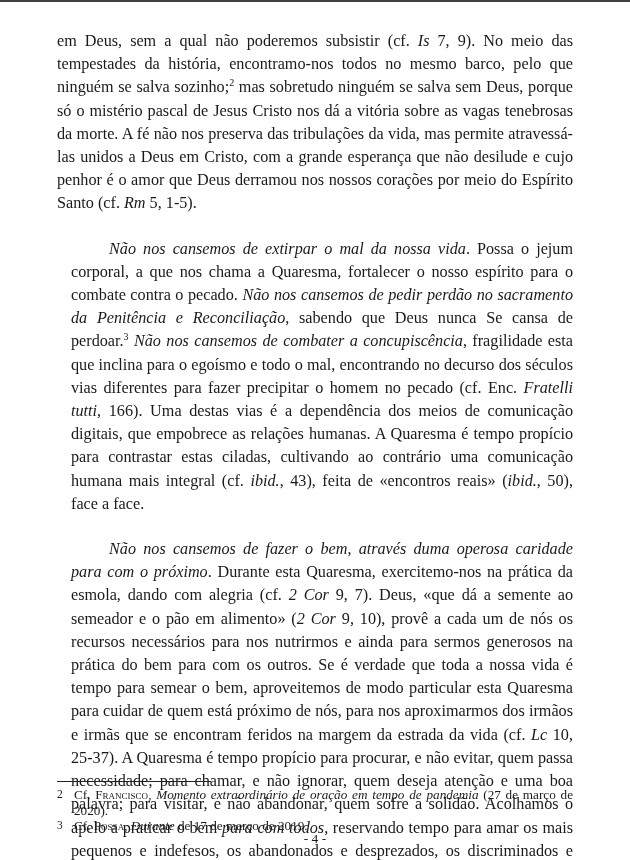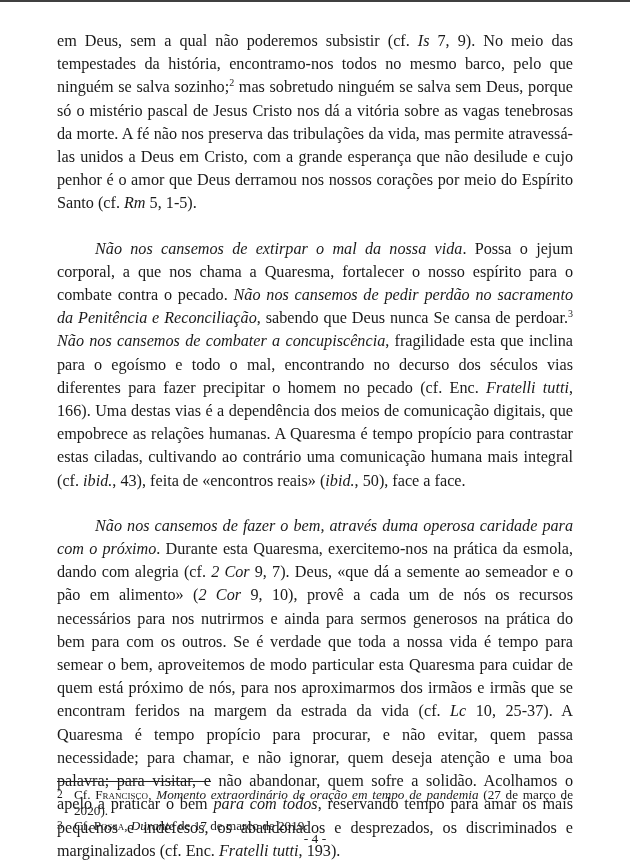--- a/index.html
+++ b/index.html
@@ -1,21 +1,21 @@
 <!DOCTYPE html>
 <html><head>
 <meta charset="utf-8">
 <style>
   html, body { margin:0; padding:0; }
   body { width:630px; height:860px; background:#ffffff; position:relative; overflow:hidden;
          font-family:"Liberation Serif", serif; color:#1a1a1a; }
   .topbar { position:absolute; left:0; top:0; width:630px; height:2px; background:#404040; }
   .page { position:absolute; left:57px; top:30px; width:516px; }
   .para { font-size:16.2px; line-height:23.2px; text-align:justify; margin:0; }
-  .para.indent { text-indent:38px; }
+  .para.indent { text-indent:38px;margin-left:14px; }
   .gap { height:22px; }
   sup { font-size:10px; line-height:0; vertical-align:super; }
   .fn-rule { position:absolute; left:57px; top:781px; width:154px; height:1px; background:#222; }
   .footnotes { position:absolute; left:57px; top:787px; width:516px; font-size:13.2px; line-height:15.5px; }
   .fn { display:flex; text-align:justify; }
   .fn-num { width:17px; flex:none; font-size:11.5px; }
   .fn-body { flex:1; }
   .sc { font-variant:small-caps; }
   .pagenum { position:absolute; left:0; width:630px; top:831px; text-align:center; font-size:13.5px; }
 </style>

